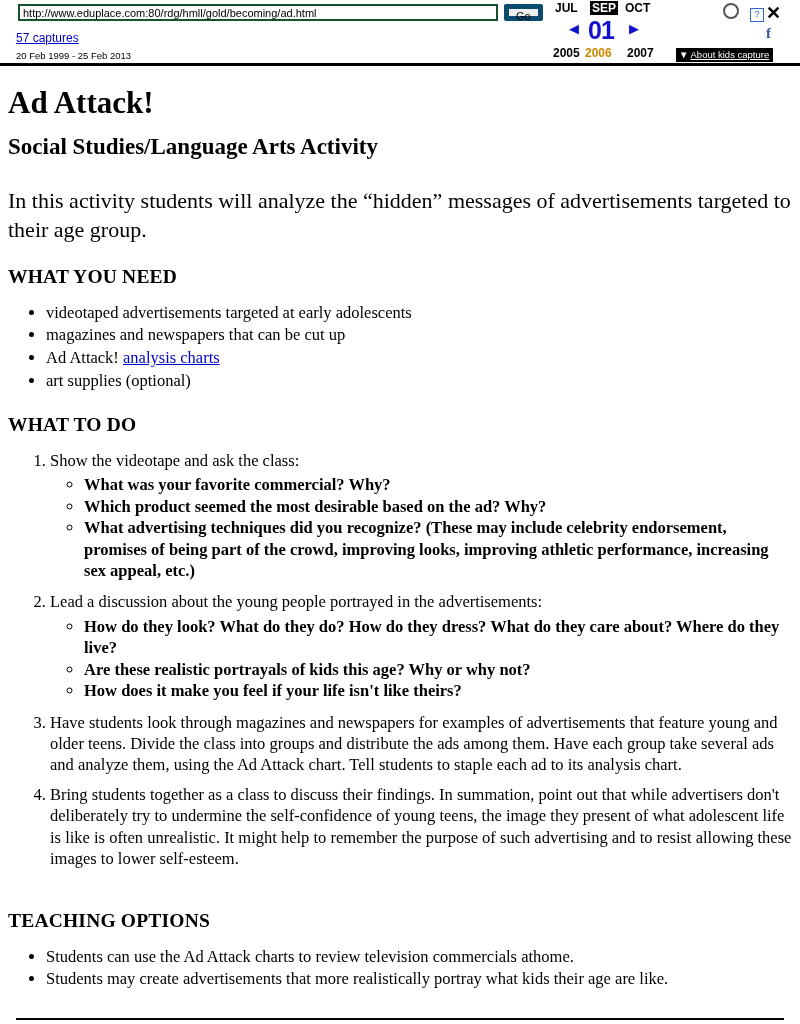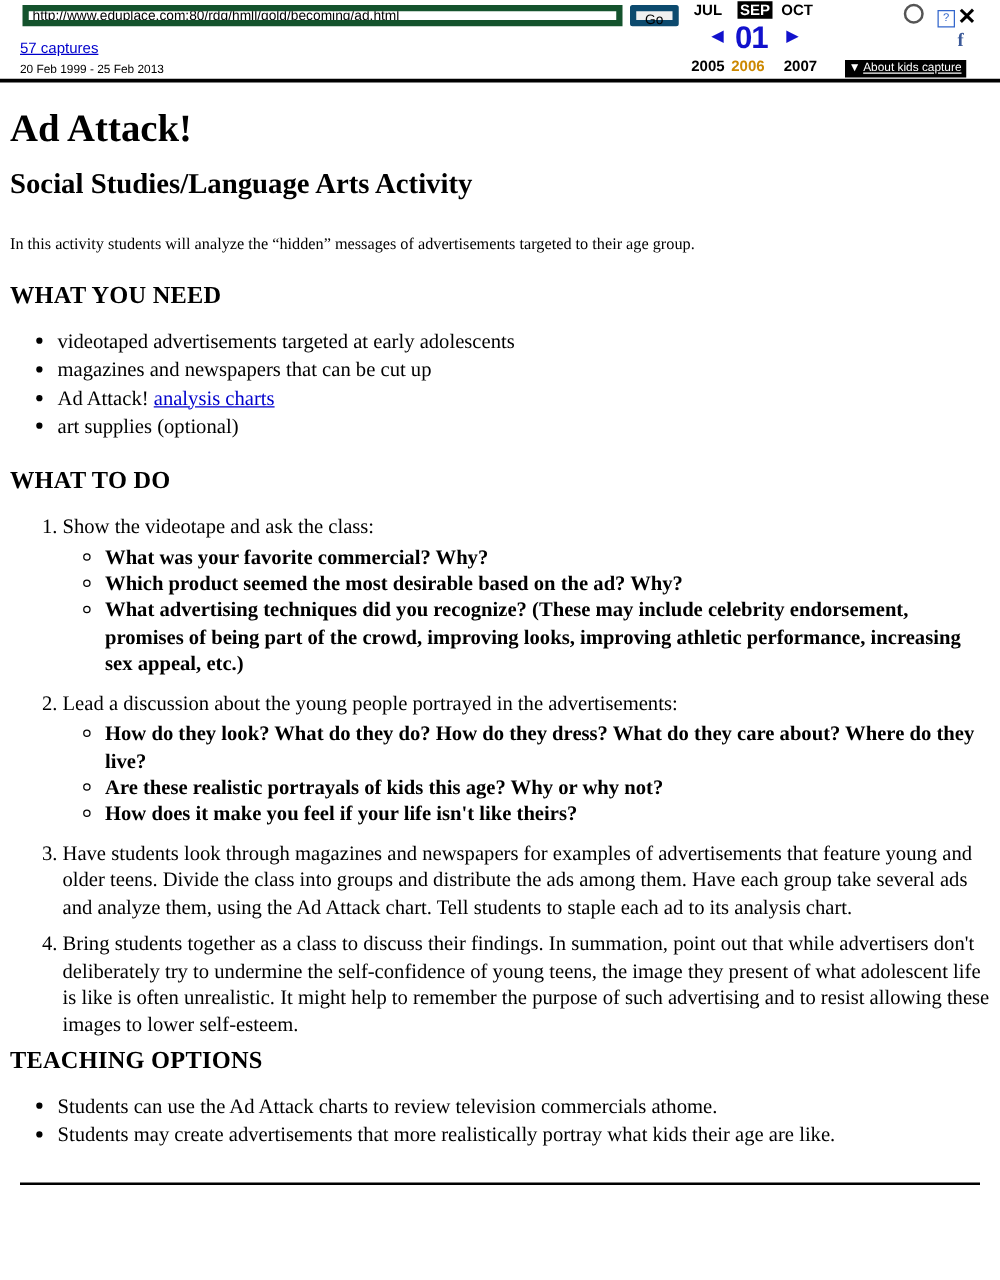--- a/index.html
+++ b/index.html
@@ -28,21 +28,21 @@
     left: 18px;
     top: 4px;
     display: flex;
     align-items: center;
     gap: 6px;
   }
   .wm-url {
     width: 480px;
     height: 17px;
     box-sizing: border-box;
-    border: 5px solid #14532d;
+    border: 2px solid #14532d;
     background: #ffffff;
     font-family: "Liberation Sans", sans-serif;
     font-size: 11px;
     color: #000000;
     padding: 1px 3px;
     line-height: 15px;
   }
   .wm-go {
     font-family: "Liberation Sans", sans-serif;
     font-size: 11px;
@@ -209,33 +209,33 @@
     margin: 20px 0 14px 0;
     line-height: 1.1;
   }
   h2.subtitle {
     font-size: 23px;
     font-weight: bold;
     margin: 0 0 28px 0;
     line-height: 1.1;
   }
   p.intro {
-    font-size: 13px;
+    font-size: 22px;
     line-height: 1.28;
     margin: 0 0 22px 0;
     max-width: 790px;
   }
   h3.section {
     font-size: 19.5px;
     font-weight: bold;
     margin: 0 0 14px 0;
     letter-spacing: 0.2px;
   }
   h3.section.gap {
-    margin-top: 8px;
+    margin-top: 40px;
   }
   ul.bullets {
     margin: 0 0 22px 0;
     padding-left: 38px;
     list-style-type: disc;
   }
   ul.bullets li {
     font-size: 16.5px;
     line-height: 1.32;
     margin: 0 0 1px 0;

